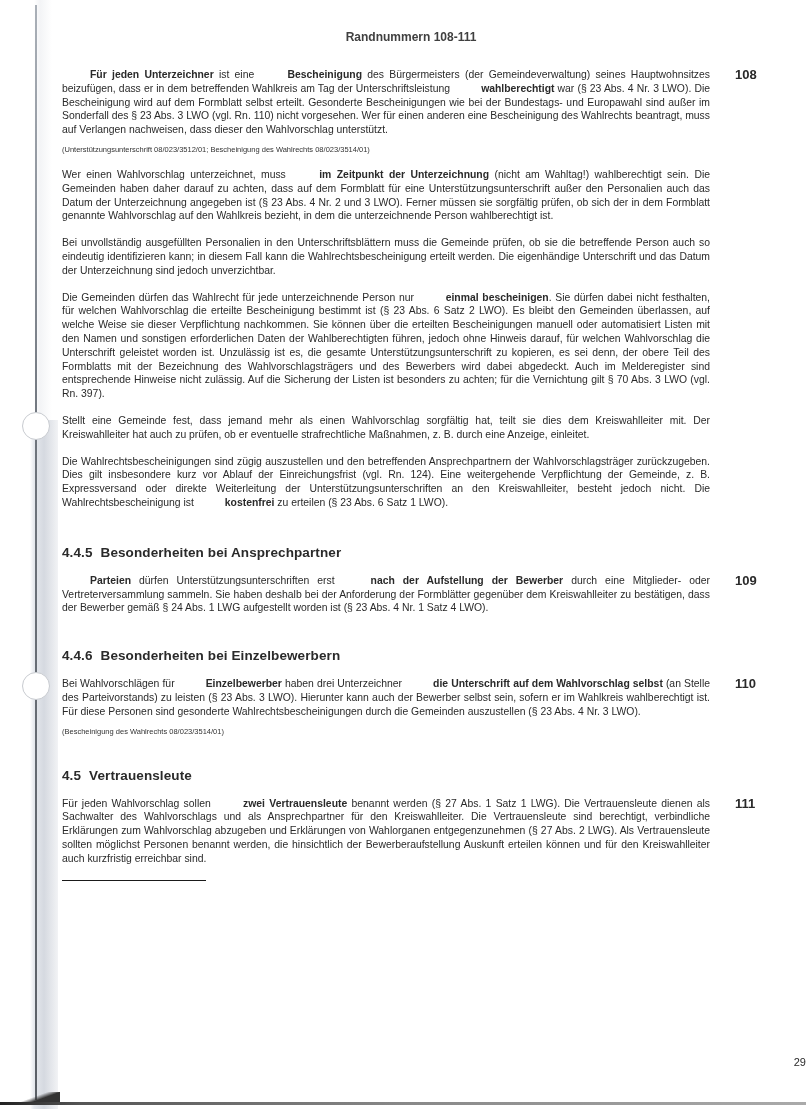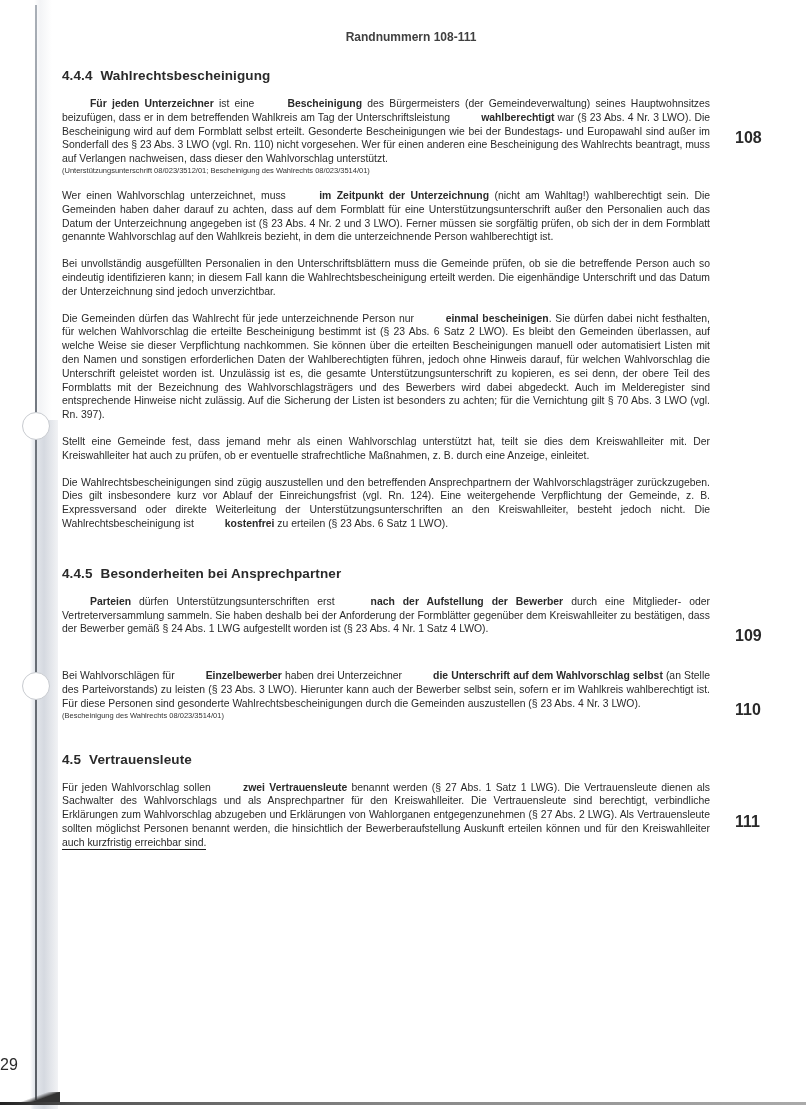--- a/index.html
+++ b/index.html
@@ -37,53 +37,53 @@
   h2 {
     font-size: 13.5px; font-weight: bold; margin: 0 0 14px 0; color: #2a2a2a;
     letter-spacing: 0.1px;
   }
   h2 .num { margin-right: 8px; }
   p {
     margin: 0 0 13px 0; font-size: 10.4px; line-height: 13.8px; text-align: justify;
     position: relative;
   }
   p .margin-no {
-    position: absolute; left: 673px; top: 0; font-weight: bold; font-size: 16px; margin-top: 34px;
+    position: absolute; left: 673px; top: 0; font-weight: bold; font-size: 13px;
   }
-  .ref { font-size: 7.5px; line-height: 10px; display: block; margin-top: 0px; color: #333; }
+  .ref { font-size: 7.5px; line-height: 10px; display: block; margin-top: 8px; color: #333; }
   b { font-weight: bold; margin-left: 28px; }
-  .u { border-bottom: 1.5px solid #1a1a1a; padding-bottom: 1px; }
+  .u { border-bottom: 1.5px solid #1a1a1a; padding-bottom: 16px; }
   .page-number {
-    position: absolute; top: 1056px; left: 0; width: 806px; text-align: left; font-size: 16px;
+    position: absolute; top: 1056px; left: 0; width: 806px; text-align: right; font-size: 11px;
   }
 </style>
 </head>
 <body>
 
 <div class="scan-shadow"></div>
 <div class="scan-shadow top"></div>
 <div class="binding-line"></div>
 <div class="punch-hole" style="left:22px; top:412px;"></div>
 <div class="punch-hole" style="left:22px; top:672px;"></div>
 <div class="bottom-edge"></div>
 <div class="corner"></div>
 
 <div class="page-header">Randnummern 108-111</div>
 
 <div class="content" id="content">
-    <h2><span class="num">4.4.4</span><span>Wahlrechtsbescheinigung</span></h2>
     <p><b>Für jeden Unterzeichner</b><span> ist eine </span><b>Bescheinigung</b><span> des Bürgermeisters (der Gemeindeverwaltung) seines Hauptwohnsitzes beizufügen, dass er in dem betreffenden Wahlkreis am Tag der Unterschriftsleistung </span><b>wahlberechtigt</b><span> war (§ 23 Abs. 4 Nr. 3 LWO). Die Bescheinigung wird auf dem Formblatt selbst erteilt. Gesonderte Bescheinigungen wie bei der Bundestags- und Europawahl sind außer im Sonderfall des § 23 Abs. 3 LWO (vgl. Rn. 110) nicht vorgesehen. Wer für einen anderen eine Bescheinigung des Wahlrechts beantragt, muss auf Verlangen nachweisen, dass dieser den Wahlvorschlag unterstützt.</span><span class="ref">(Unterstützungsunterschrift 08/023/3512/01; Bescheinigung des Wahlrechts 08/023/3514/01)</span><span class="margin-no">108</span></p>
     <p><span>Wer einen Wahlvorschlag unterzeichnet, muss </span><b>im Zeitpunkt der Unterzeichnung</b><span> (nicht am Wahltag!) wahlberechtigt sein. Die Gemeinden haben daher darauf zu achten, dass auf dem Formblatt für eine Unterstützungsunterschrift außer den Personalien auch das Datum der Unterzeichnung angegeben ist (§ 23 Abs. 4 Nr. 2 und 3 LWO). Ferner müssen sie sorgfältig prüfen, ob sich der in dem Formblatt genannte Wahlvorschlag auf den Wahlkreis bezieht, in dem die unterzeichnende Person wahlberechtigt ist.</span></p>
     <p><span>Bei unvollständig ausgefüllten Personalien in den Unterschriftsblättern muss die Gemeinde prüfen, ob sie die betreffende Person auch so eindeutig identifizieren kann; in diesem Fall kann die Wahlrechtsbescheinigung erteilt werden. Die eigenhändige Unterschrift und das Datum der Unterzeichnung sind jedoch unverzichtbar.</span></p>
     <p><span>Die Gemeinden dürfen das Wahlrecht für jede unterzeichnende Person nur </span><b>einmal bescheinigen</b><span>. Sie dürfen dabei nicht festhalten, für welchen Wahlvorschlag die erteilte Bescheinigung bestimmt ist (§ 23 Abs. 6 Satz 2 LWO). Es bleibt den Gemeinden überlassen, auf welche Weise sie dieser Verpflichtung nachkommen. Sie können über die erteilten Bescheinigungen manuell oder automatisiert Listen mit den Namen und sonstigen erforderlichen Daten der Wahlberechtigten führen, jedoch ohne Hinweis darauf, für welchen Wahlvorschlag die Unterschrift geleistet worden ist. Unzulässig ist es, die gesamte Unterstützungsunterschrift zu kopieren, es sei denn, der obere Teil des Formblatts mit der Bezeichnung des Wahlvorschlagsträgers und des Bewerbers wird dabei abgedeckt. Auch im Melderegister sind entsprechende Hinweise nicht zulässig. Auf die Sicherung der Listen ist besonders zu achten; für die Vernichtung gilt § 70 Abs. 3 LWO (vgl. Rn. 397).</span></p>
-    <p><span>Stellt eine Gemeinde fest, dass jemand mehr als einen Wahlvorschlag unterstützt hat, teilt sie dies dem Kreiswahlleiter mit. Der Kreiswahlleiter hat auch zu prüfen, ob er eventuelle strafrechtliche Maßnahmen, z. B. durch eine Anzeige, einleitet.</span></p>
+    <p><span>Stellt eine Gemeinde fest, dass jemand mehr als einen Wahlvorschlag sorgfältig hat, teilt sie dies dem Kreiswahlleiter mit. Der Kreiswahlleiter hat auch zu prüfen, ob er eventuelle strafrechtliche Maßnahmen, z. B. durch eine Anzeige, einleitet.</span></p>
     <p><span>Die Wahlrechtsbescheinigungen sind zügig auszustellen und den betreffenden Ansprechpartnern der Wahlvorschlagsträger zurückzugeben. Dies gilt insbesondere kurz vor Ablauf der Einreichungsfrist (vgl. Rn. 124). Eine weitergehende Verpflichtung der Gemeinde, z. B. Expressversand oder direkte Weiterleitung der Unterstützungsunterschriften an den Kreiswahlleiter, besteht jedoch nicht. Die Wahlrechtsbescheinigung ist </span><b>kostenfrei</b><span> zu erteilen (§ 23 Abs. 6 Satz 1 LWO).</span></p>
     <div style="height: 22px;"></div>
     <h2><span class="num">4.4.5</span><span>Besonderheiten bei Ansprechpartner</span></h2>
     <p><b>Parteien</b><span> dürfen Unterstützungsunterschriften erst </span><b>nach der Aufstellung der Bewerber</b><span> durch eine Mitglieder- oder Vertreterversammlung sammeln. Sie haben deshalb bei der Anforderung der Formblätter gegenüber dem Kreiswahlleiter zu bestätigen, dass der Bewerber gemäß § 24 Abs. 1 LWG aufgestellt worden ist (§ 23 Abs. 4 Nr. 1 Satz 4 LWO).</span><span class="margin-no">109</span></p>
     <div style="height: 20px;"></div>
+    <h2><span class="num">4.4.6</span><span>Besonderheiten bei Einzelbewerbern</span></h2>
     <p><span>Bei Wahlvorschlägen für </span><b>Einzelbewerber</b><span> haben drei Unterzeichner </span><b>die Unterschrift auf dem Wahlvorschlag selbst</b><span> (an Stelle des Parteivorstands) zu leisten (§ 23 Abs. 3 LWO). Hierunter kann auch der Bewerber selbst sein, sofern er im Wahlkreis wahlberechtigt ist. Für diese Personen sind gesonderte Wahlrechtsbescheinigungen durch die Gemeinden auszustellen (§ 23 Abs. 4 Nr. 3 LWO).</span><span class="ref">(Bescheinigung des Wahlrechts 08/023/3514/01)</span><span class="margin-no">110</span></p>
     <div style="height: 18px;"></div>
     <h2><span class="num">4.5</span><span>Vertrauensleute</span></h2>
     <p><span>Für jeden Wahlvorschlag sollen </span><b>zwei Vertrauensleute</b><span> benannt werden (§ 27 Abs. 1 Satz 1 LWG). Die Vertrauensleute dienen als Sachwalter des Wahlvorschlags und als Ansprechpartner für den Kreiswahlleiter. Die Vertrauensleute sind berechtigt, verbindliche Erklärungen zum Wahlvorschlag abzugeben und Erklärungen von Wahlorganen entgegenzunehmen (§ 27 Abs. 2 LWG). Als Vertrauensleute sollten möglichst Personen benannt werden, die hinsichtlich der Bewerberaufstellung Auskunft erteilen können und für den Kreiswahlleiter </span><span class="u">auch kurzfristig erreichbar sind.</span><span class="margin-no">111</span></p>
   </div>
 
 <div class="page-number">29</div>
 
 </body></html>

